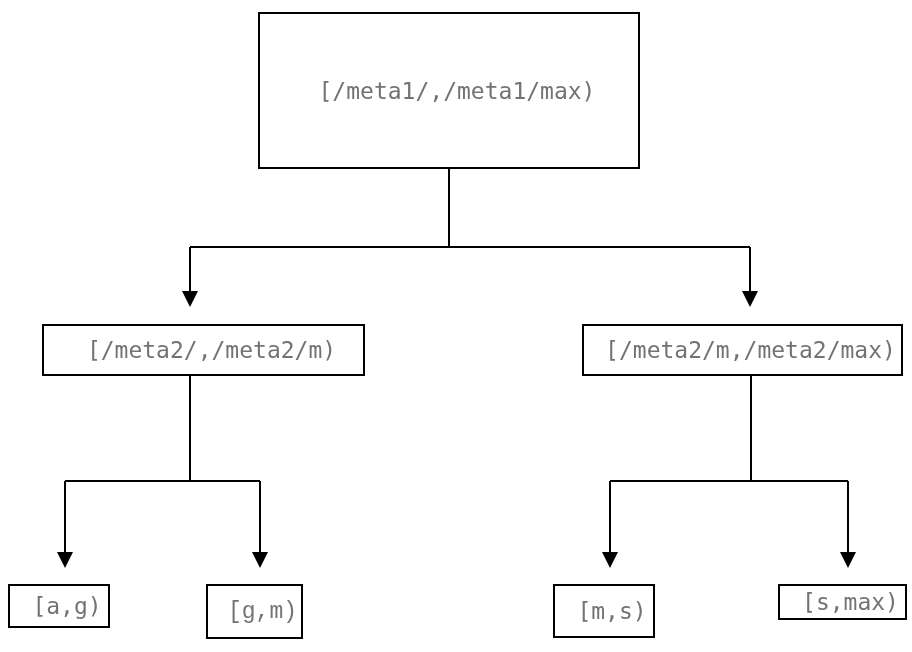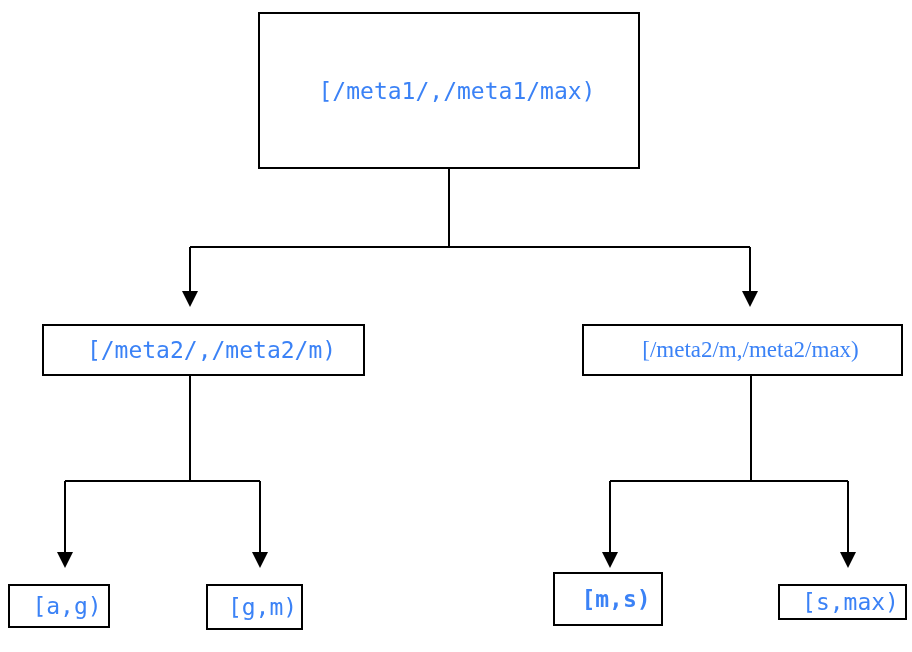--- a/index.html
+++ b/index.html
@@ -20,36 +20,36 @@
     top: 0;
     width: 912px;
     height: 652px;
     pointer-events: none;
   }
   .node {
     position: absolute;
     box-sizing: border-box;
     border: 2px solid #000000;
     background: #ffffff;
-    color: #3b82f6;
+    color: #737373;
     display: flex;
     align-items: center;
     justify-content: center;
     font-family: "DejaVu Sans Mono", monospace;
     font-size: 23px;
     letter-spacing: 0px;
     white-space: nowrap;
     padding-left: 16px;
   }
   .node-root  { left: 258px; top: 12px;  width: 382px; height: 157px; }
   .node-l2a   { left: 22px;  top: 324px; width: 323px; height: 52px; margin-left: 20px;  }
-  .node-l2b   { left: 582px; top: 324px; width: 321px; height: 52px; font-family: Liberation Serif, serif;  }
+  .node-l2b   { left: 582px; top: 324px; width: 321px; height: 52px;  }
   .node-leaf1 { left: 8px;   top: 584px; width: 102px; height: 44px;  }
-  .node-leaf2 { left: 206px; top: 584px; width: 97px;  height: 46px;  }
-  .node-leaf3 { left: 553px; top: 572px; width: 110px; height: 54px; font-weight: bold;  }
+  .node-leaf2 { left: 206px; top: 584px; width: 97px;  height: 55px; font-family: Liberation Mono, monospace;  }
+  .node-leaf3 { left: 553px; top: 584px; width: 102px; height: 54px;  }
   .node-leaf4 { left: 778px; top: 584px; width: 129px; height: 36px;  }
 </style>
 </head>
 <body>
 
 <svg id="connectors" viewBox="0 0 912 652" xmlns="http://www.w3.org/2000/svg">
 
   <path d="M449 169 L449 247" stroke="#000000" stroke-width="2" fill="none"></path>
   <path d="M190 247 L750 247" stroke="#000000" stroke-width="2" fill="none"></path>
   <path d="M190 247 L190 291" stroke="#000000" stroke-width="2" fill="none"></path>

